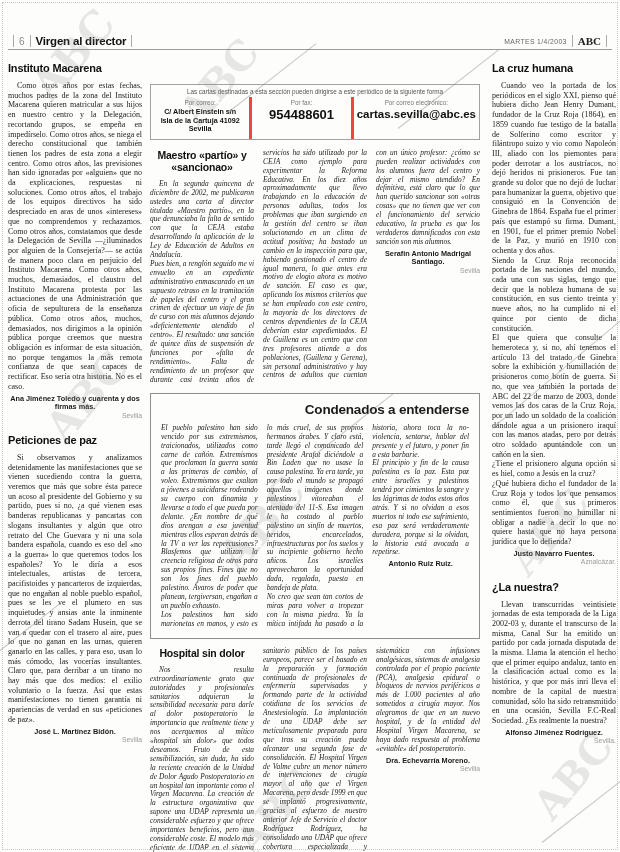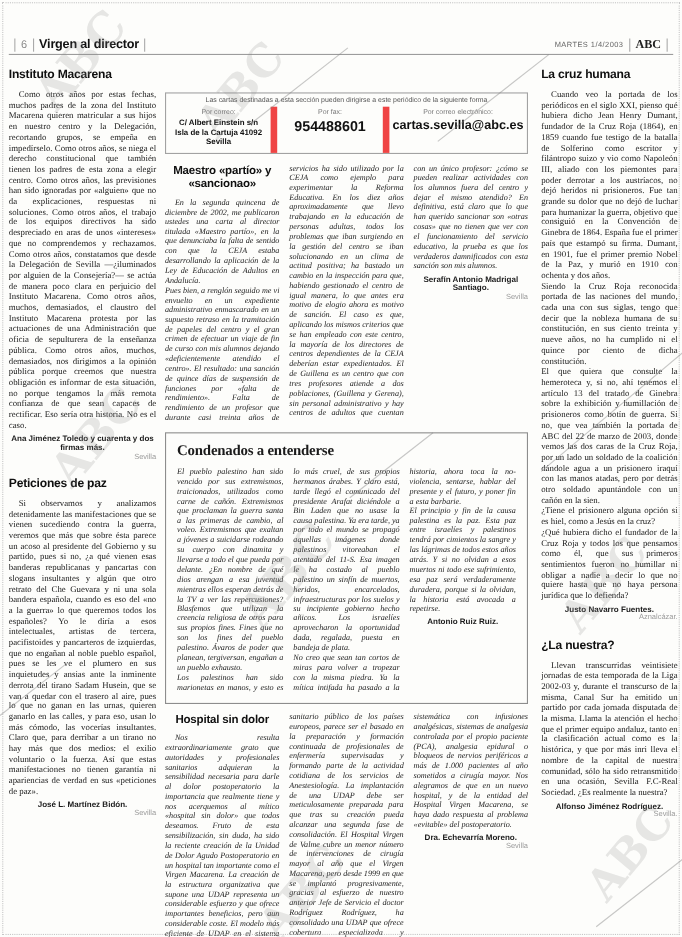--- a/index.html
+++ b/index.html
@@ -33,35 +33,35 @@
        line-height:8.6px;text-align:center;margin-top:3px;}
   .loc{font-family:"Liberation Sans",sans-serif;font-size:6.8px;color:#9a9a9a;
        text-align:right;line-height:8.2px;}
   .gap{height:14px;}
 
   
   .cbox{border:1px solid #a2a2a2;margin-bottom:9px;font-family:Liberation Sans, sans-serif;}
   .cbox .intro{font-size:6.3px;color:#555;text-align:center;padding:3px 2px 2px;}
   .cbox .row{display:flex;}
   .cbox .cell{flex:1;text-align:center;padding:2px 3px 5px;}
-  .cbox .cell + .cell{border-left:6px solid #ef4444;}
+  .cbox .cell + .cell{border-left:3px solid #ef4444;}
   .cbox .clabel{font-size:6.3px;color:#777;margin-bottom:2px;}
   .cbox .cval{font-weight:bold;font-size:7.2px;line-height:8.6px;color:#111;}
   .cbox .cval.big{font-size:13px;line-height:14px;}
   .cbox .cval.mail{font-size:11.5px;line-height:13px;}
 
   
   .flow3{column-count:3;column-gap:9px;column-fill:auto;overflow:hidden;}
   .maestro{height:237px;margin-bottom:7px;}
   .hosp{height:212px;margin-top:8px;}
 
   
   .fbox{border:1px solid #8d8d8d;padding:8px 10px 6px;background:#fdfdfb;}
-  .fbox .ftitle{font-family:Liberation Serif, serif;font-weight:bold;font-size:13.5px;
-                text-align:left;margin:0 0 7px 0;letter-spacing:-.2px;}
+  .fbox .ftitle{font-family:Liberation Sans, sans-serif;font-weight:bold;font-size:13.5px;
+                text-align:right;margin:0 0 7px 0;letter-spacing:-.2px;}
   .fbox .fbody{height:208px;}
 
   
   .wm{position:absolute;font-family:"DejaVu Serif",serif;font-weight:bold;
       color:rgba(140,140,140,.20);z-index:6;pointer-events:none;white-space:nowrap;}
   .wline{position:absolute;height:1px;background:rgba(130,130,130,.45);z-index:6;
          pointer-events:none;transform-origin:left center;}
 </style>
 </head>
 <body>

